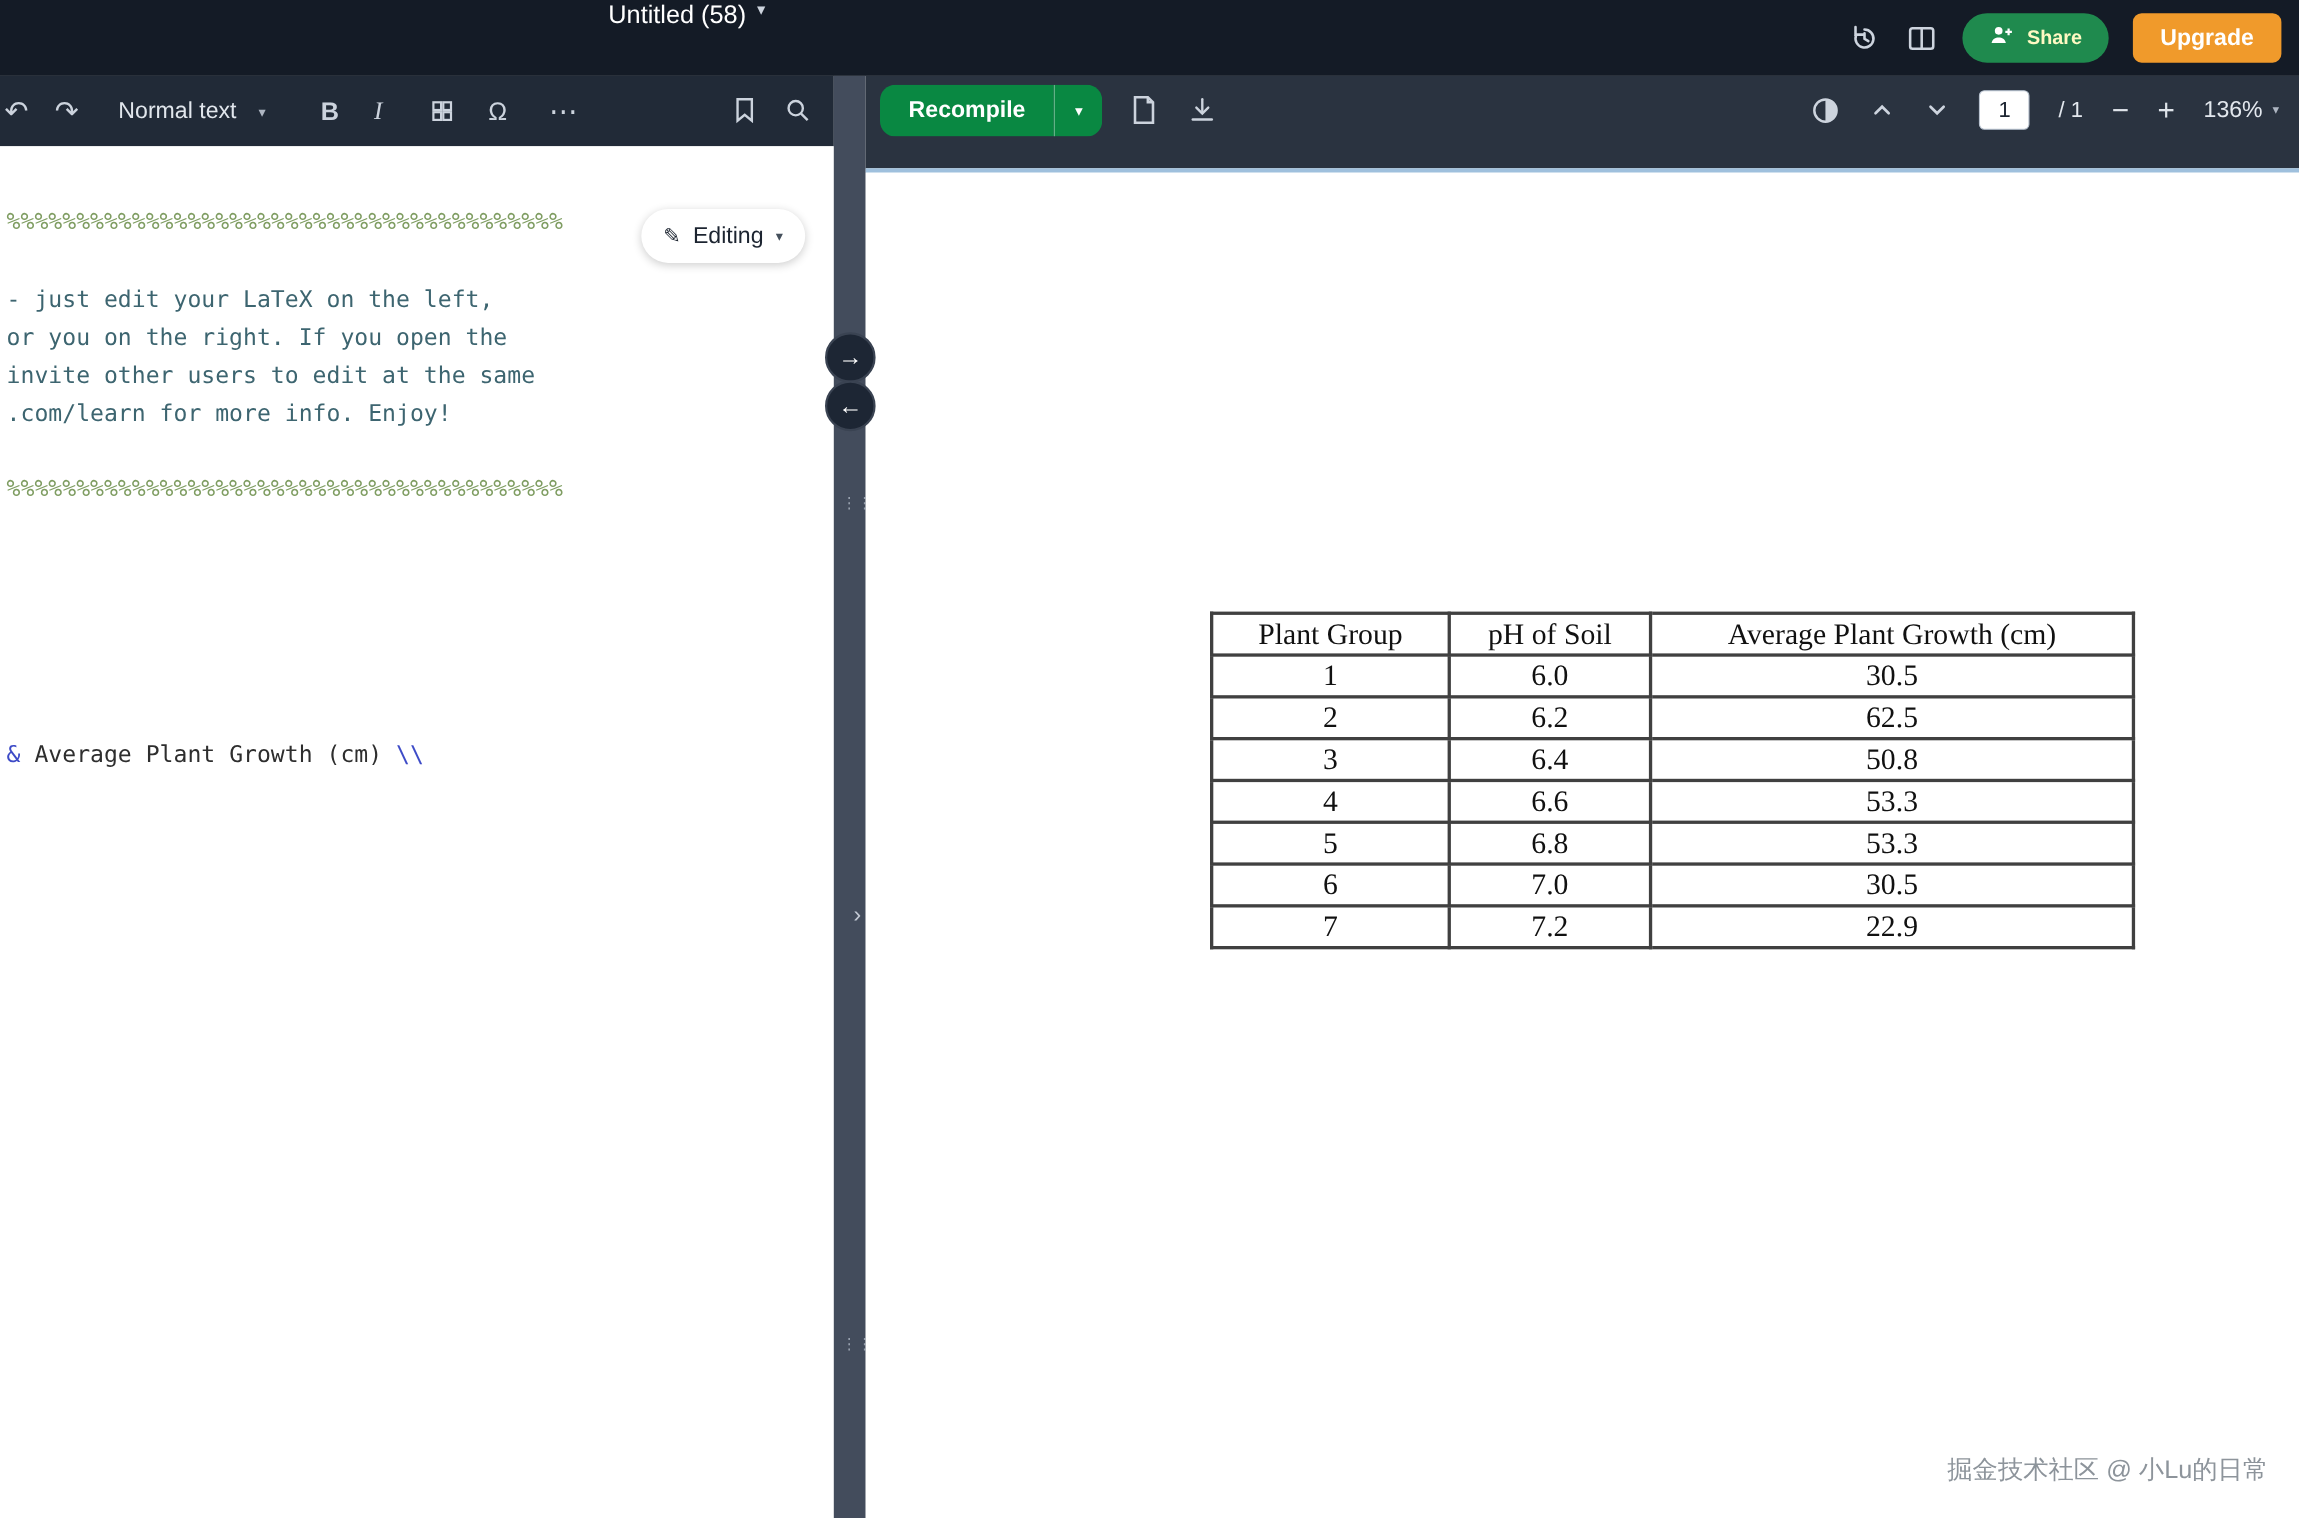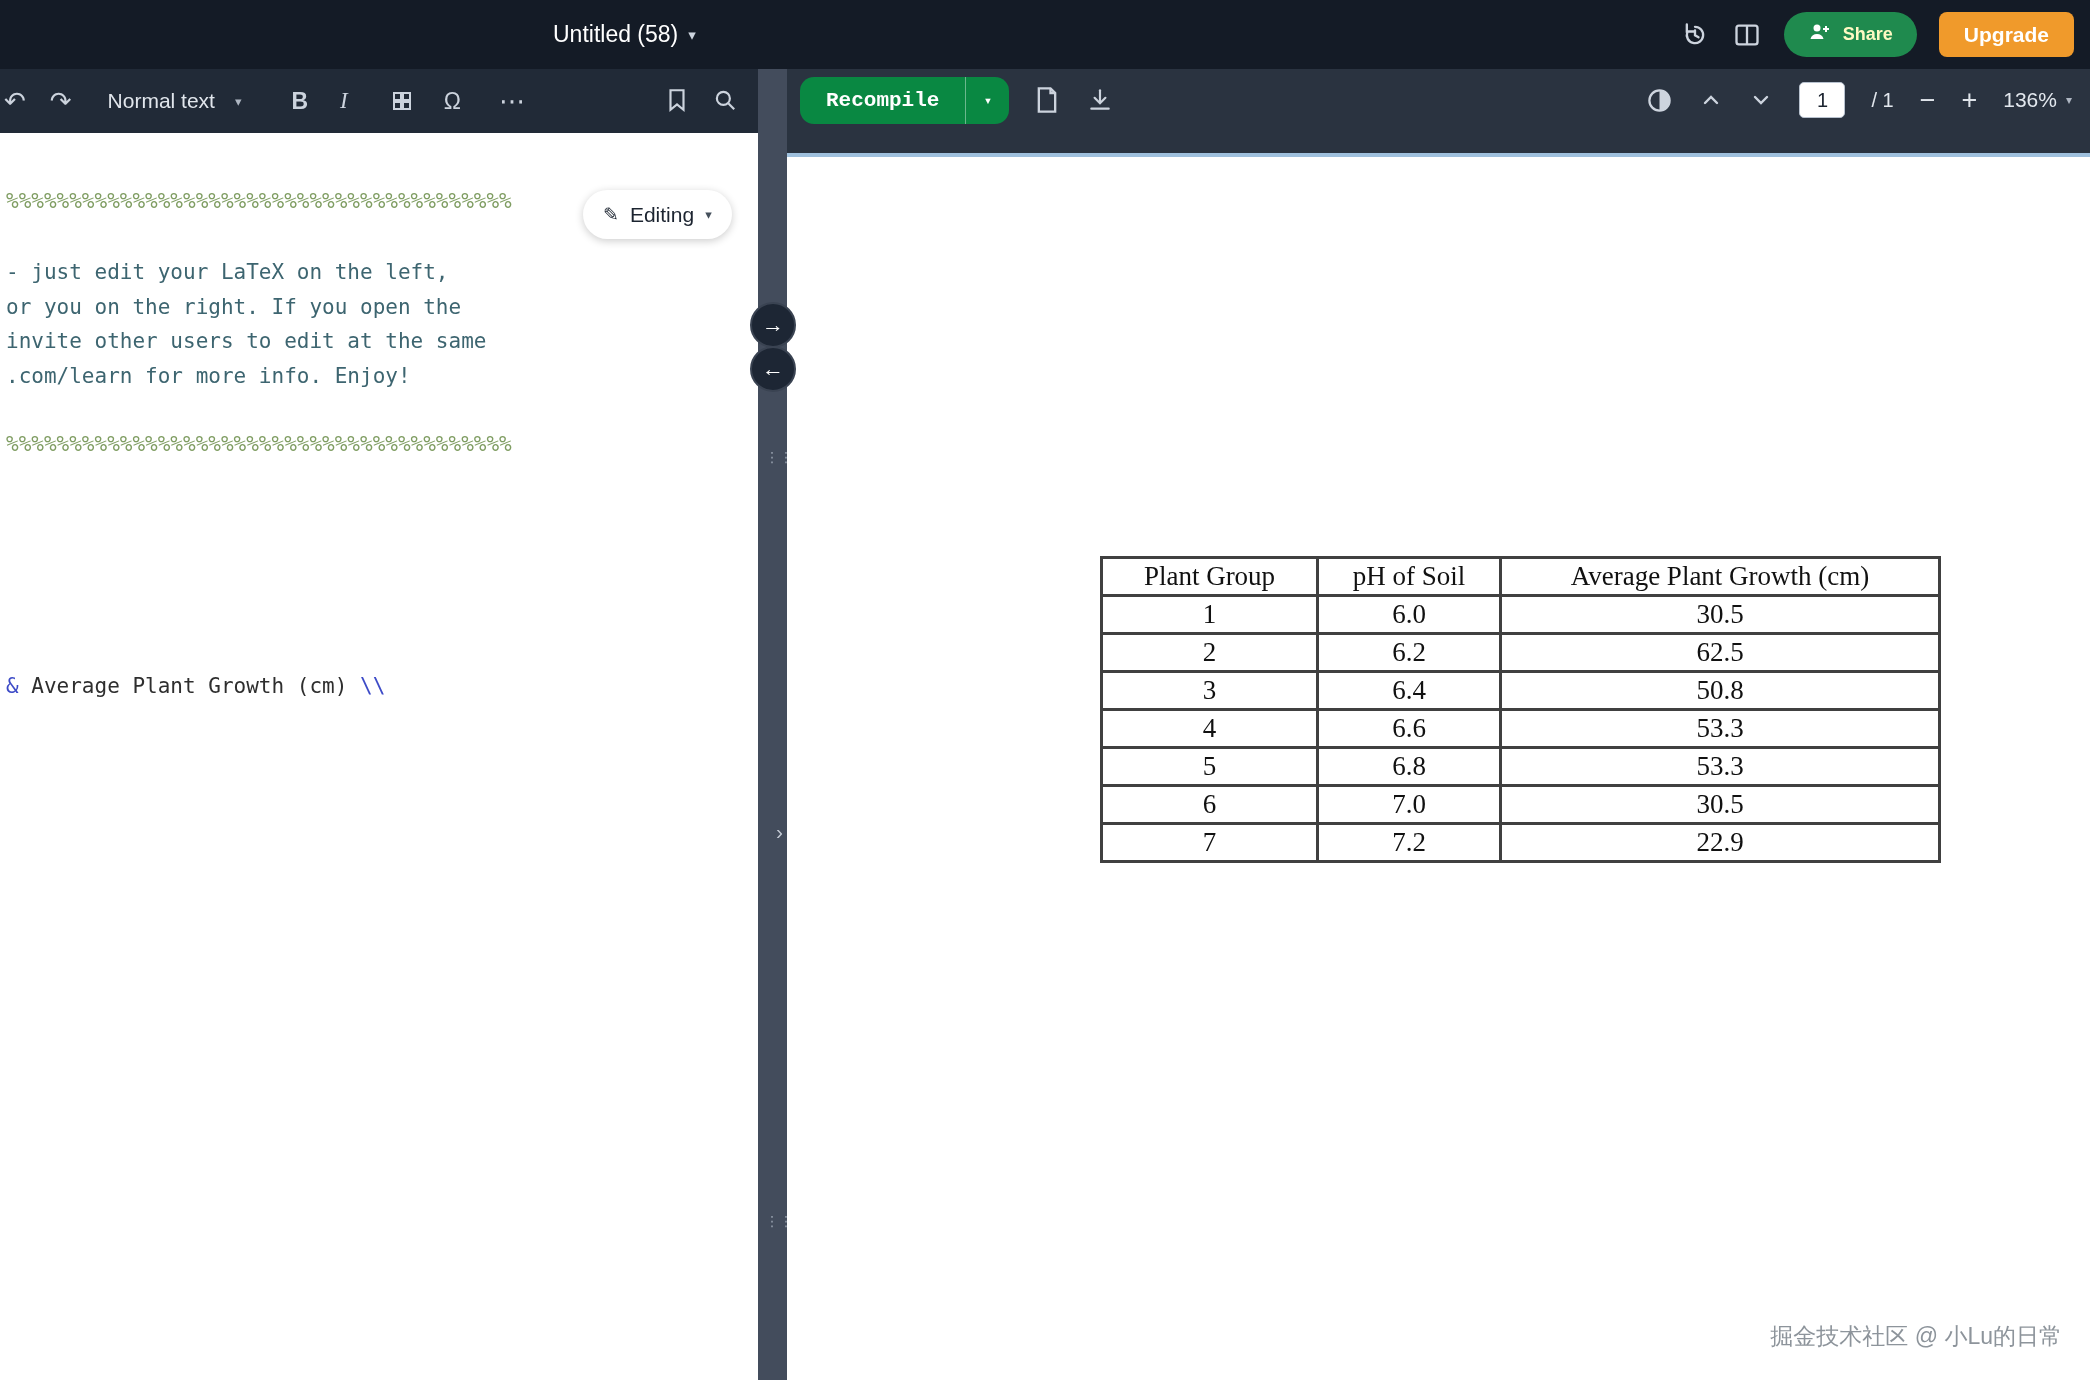--- a/index.html
+++ b/index.html
@@ -11,21 +11,21 @@
     overflow: hidden;
   }
 
   
   .topbar {
     position: absolute; top: 0; left: 0; width: 2090px; height: 69px;
     background: #141b26; color: #e7ebf0;
   }
   .doc-title {
     position: absolute; left: 553px; top: 0; height: 69px;
-    display: flex; align-items: center; gap: 10px;
+    display: flex; align-items: flex-start; gap: 10px;
     font-size: 23px; color: #ffffff; cursor: pointer;
   }
   .doc-title .caret { font-size: 15px; color: #cdd4de; }
   .topbar-right {
     position: absolute; right: 16px; top: 0; height: 69px;
     display: flex; align-items: center; gap: 22px;
   }
   .tb-icon { width: 30px; height: 30px; display: inline-flex; align-items: center; justify-content: center; cursor: pointer; }
   .btn-share {
     display: flex; align-items: center; gap: 11px;
@@ -103,21 +103,21 @@
   .drag-dots.top { top: 452px; }
   .drag-dots.bottom { top: 1216px; }
   .divider-chevron { position: absolute; left: 776px; top: 820px; color: #c3c9d4; font-size: 21px; cursor: pointer; }
 
   
   .toolbar-right {
     position: absolute; top: 69px; left: 787px; right: 0; height: 84px;
     background: #2a3340; color: #ccd3dd;
     display: flex; align-items: center; padding: 0 18px 22px 13px;
   }
-  .recompile { display: flex; align-items: stretch; height: 47px; border-radius: 14px; overflow: hidden; font-family: Liberation Mono, monospace; }
+  .recompile { display: flex; align-items: stretch; height: 47px; border-radius: 14px; overflow: hidden; }
   .recompile-main {
     background: var(--recompile-green, #098842); color: #fff;
     font-weight: bold; font-size: 21px; padding: 0 26px;
     display: flex; align-items: center; cursor: pointer;
   }
   .recompile-caret {
     background: var(--recompile-green, #098842); color: #fff;
     border-left: 1px solid rgba(255,255,255,.4);
     width: 44px; display: flex; align-items: center; justify-content: center;
     font-size: 14px; cursor: pointer;

